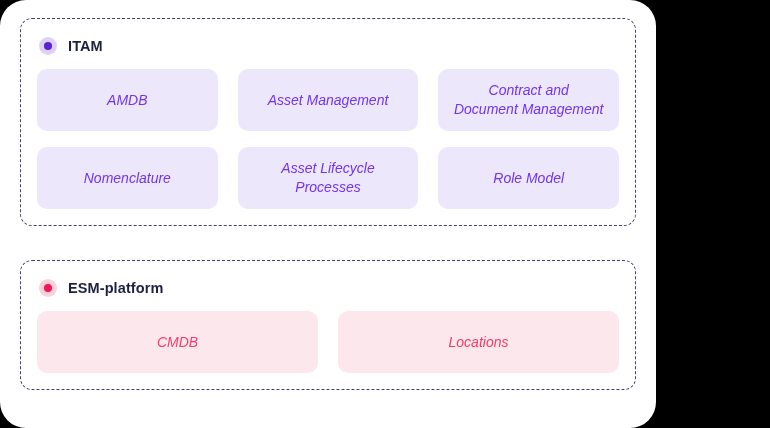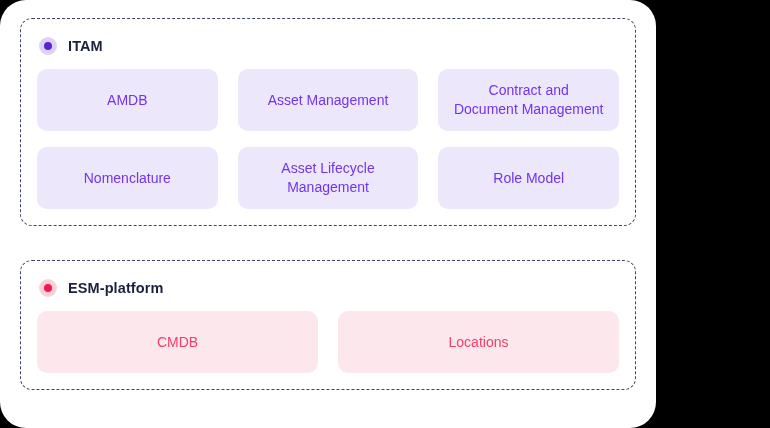--- a/index.html
+++ b/index.html
@@ -77,20 +77,21 @@
     font-size: 14.5px;
     font-weight: 700;
     color: #1b2240;
     letter-spacing: 0.1px;
     white-space: nowrap;
   }
 
   .card-row {
     display: flex;
     gap: 20px;
+    font-style: italic;
   }
   .card-row + .card-row {
     margin-top: 16px;
   }
 
   .card {
     flex: 1 1 0;
     height: 62px;
     border-radius: 10px;
     display: flex;
@@ -127,21 +128,21 @@
 
     <div class="card-row">
       <div class="card card-itam">AMDB</div>
       <div class="card card-itam">Asset Management</div>
       <div class="card card-itam">Contract and
 Document Management</div>
     </div>
 
     <div class="card-row">
       <div class="card card-itam">Nomenclature</div>
-      <div class="card card-itam">Asset Lifecycle Management</div>
+      <div class="card card-itam">Asset Lifecycle Processes</div>
       <div class="card card-itam">Role Model</div>
     </div>
   </section>
 
   <section class="group group-esm">
     <div class="group-header">
       <span class="badge badge-esm"></span>
       <span class="group-title">ESM-platform</span>
     </div>
 

